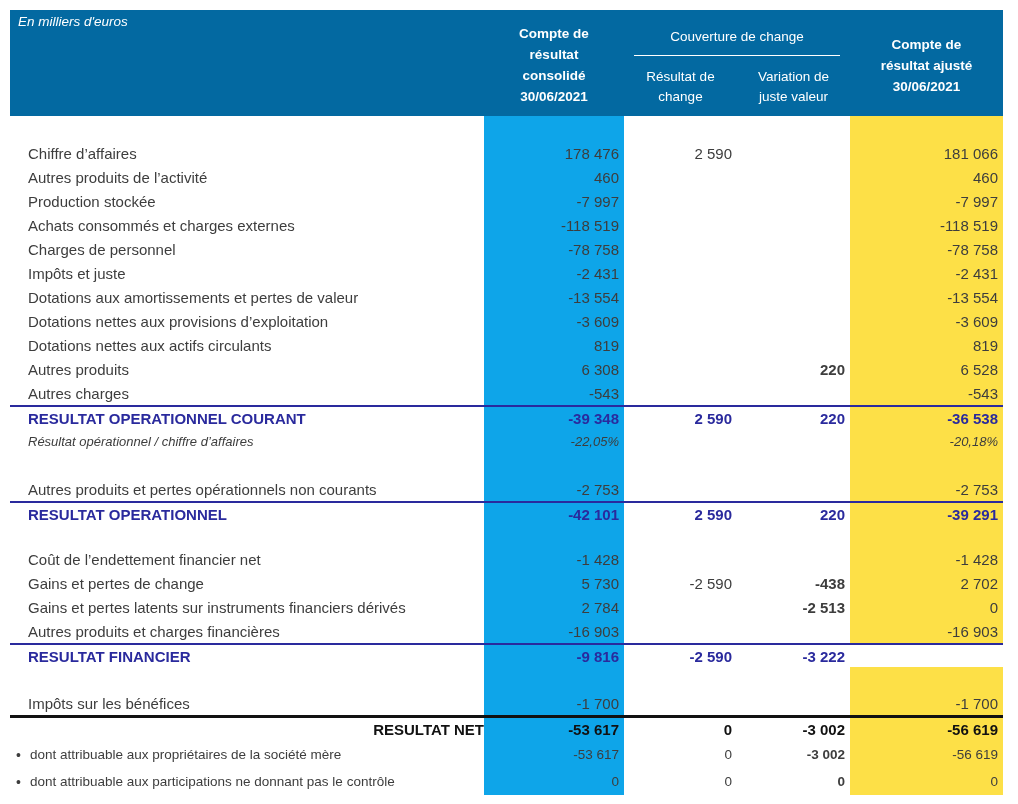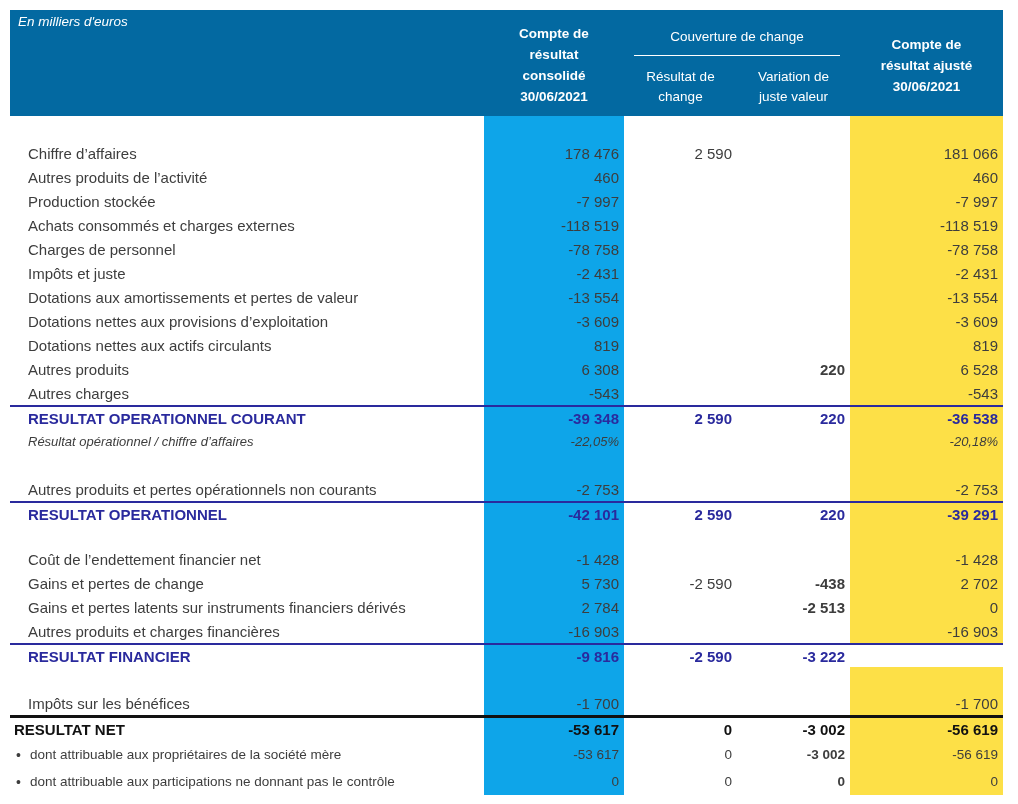--- a/index.html
+++ b/index.html
@@ -65,21 +65,21 @@
     border-top:2px solid #2a2a9d;
   }
   .row-italic { font-style:italic; font-size:13px; }
   .row-total-black {
     color:#111111; font-weight:bold;
     border-top:3px solid #111111;
     height:26px;
   }
   .row-bullet { font-size:13.5px; height:27px; }
   .row-bullet .cell.label { padding-left:6px; }
-  .row-total-black .cell.label { padding-left:4px; }
+  .row-total-black .cell.label { padding-left:4px;justify-content:flex-end; }
   .bullet { margin-right:9px; font-size:14px; line-height:1; }
 </style>
 </head>
 <body>
 
 <div class="canvas">
   <div class="fin-table">
 
     <div class="thead">
       <span class="units">En milliers d'euros</span>

